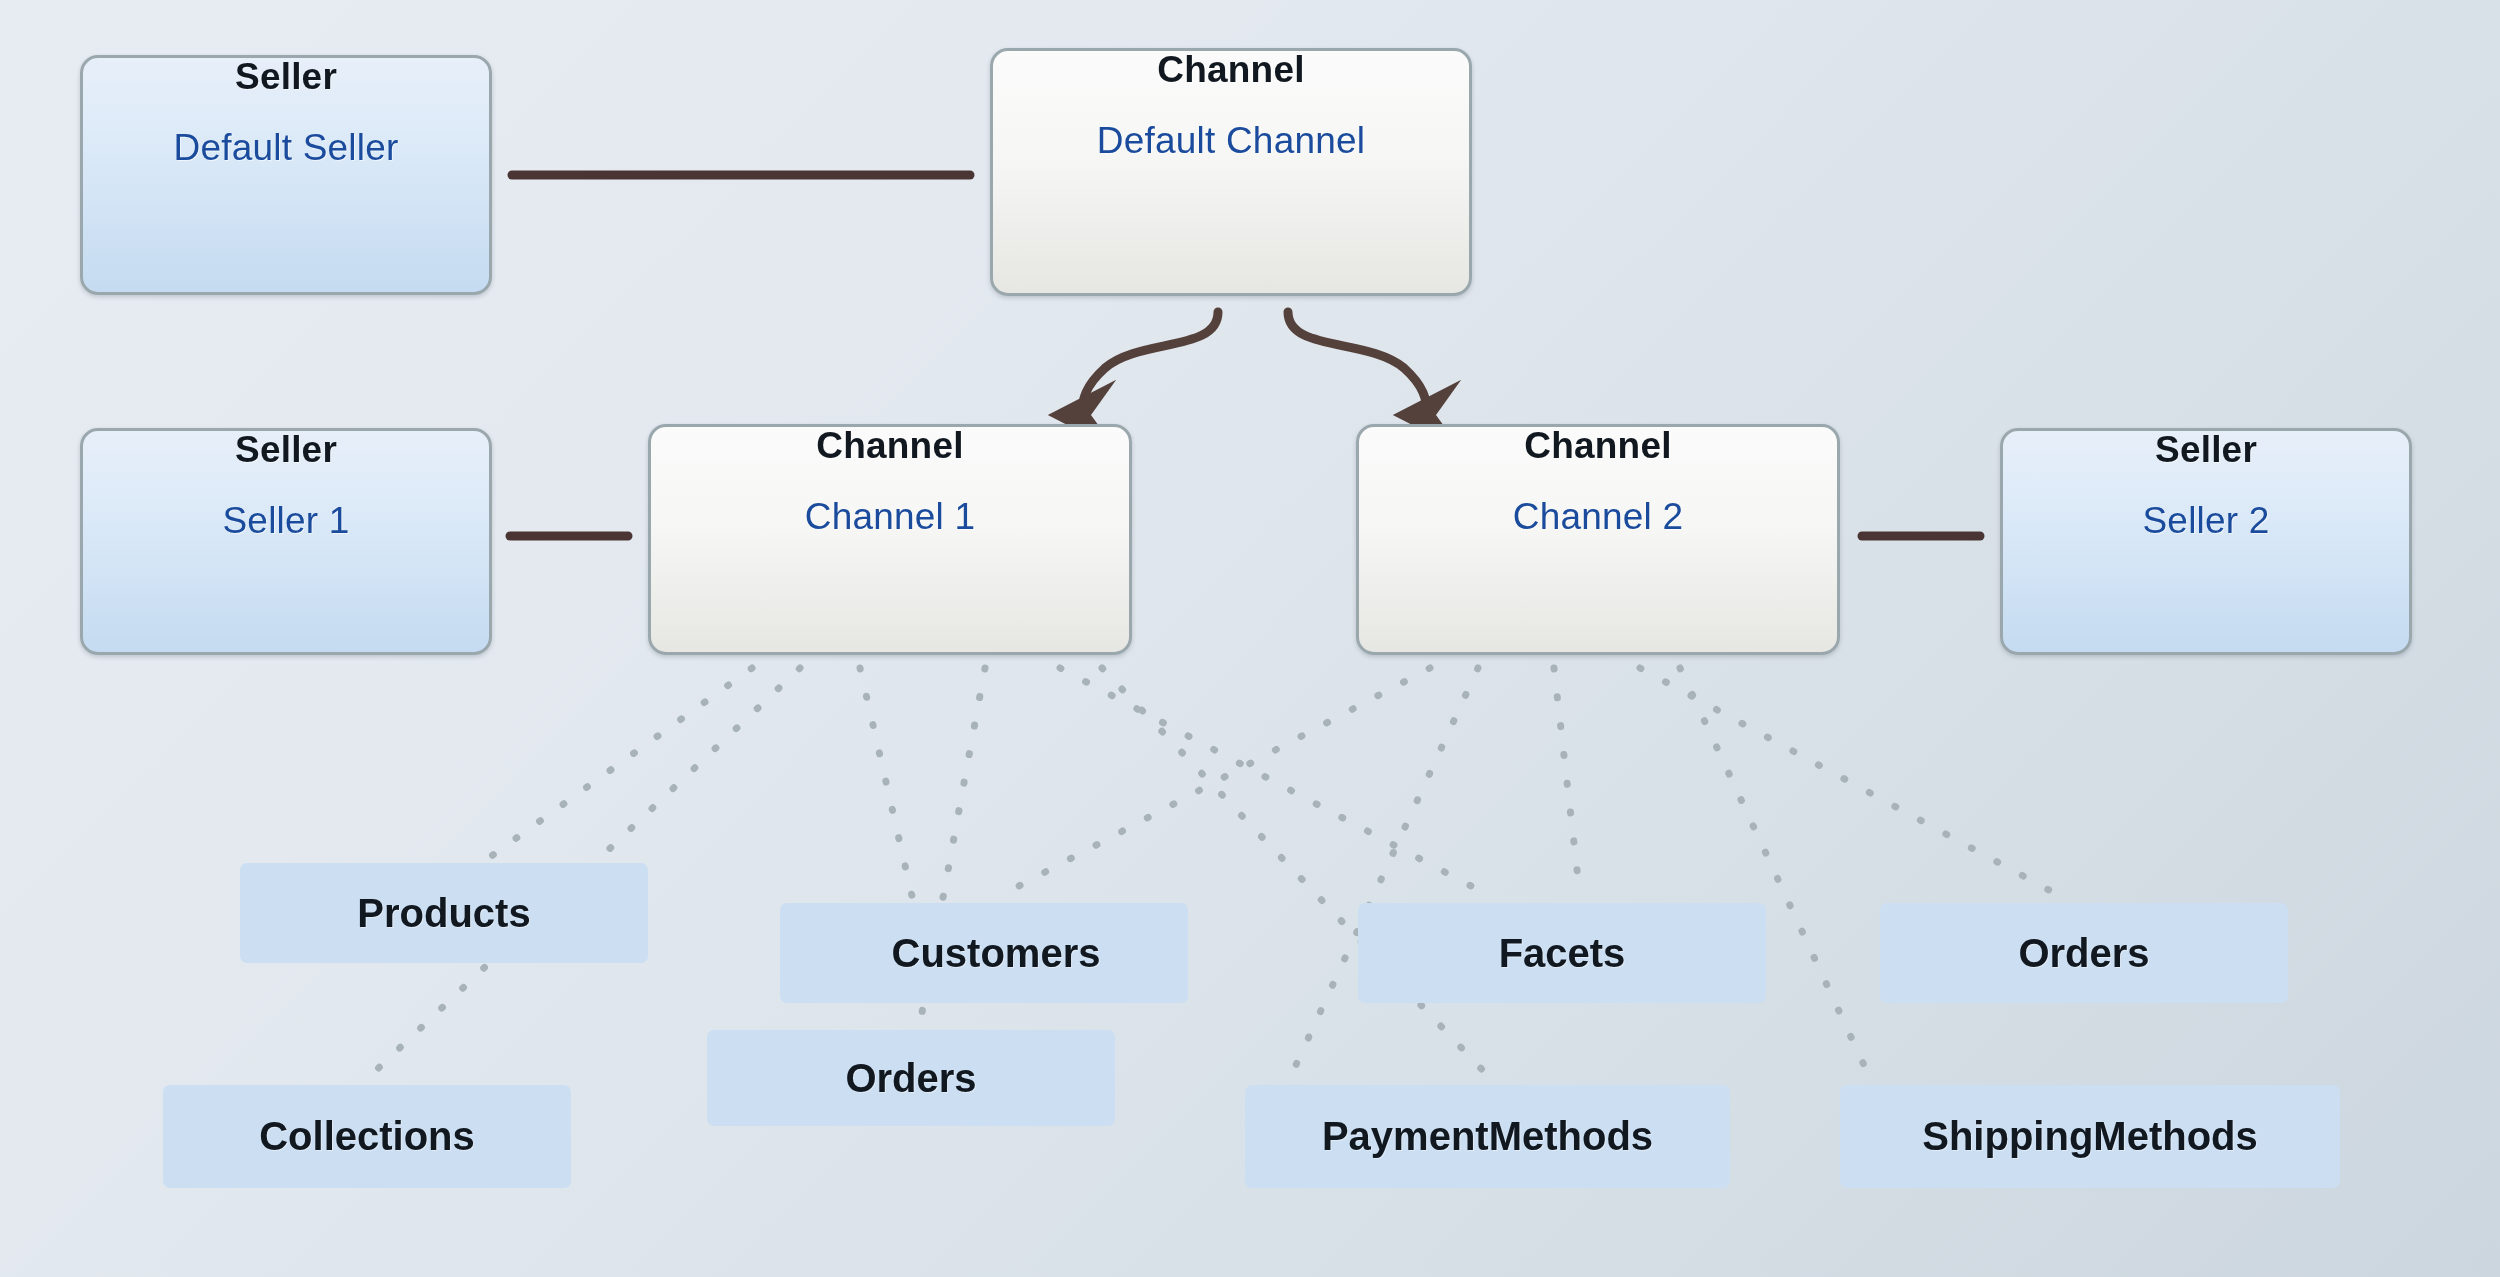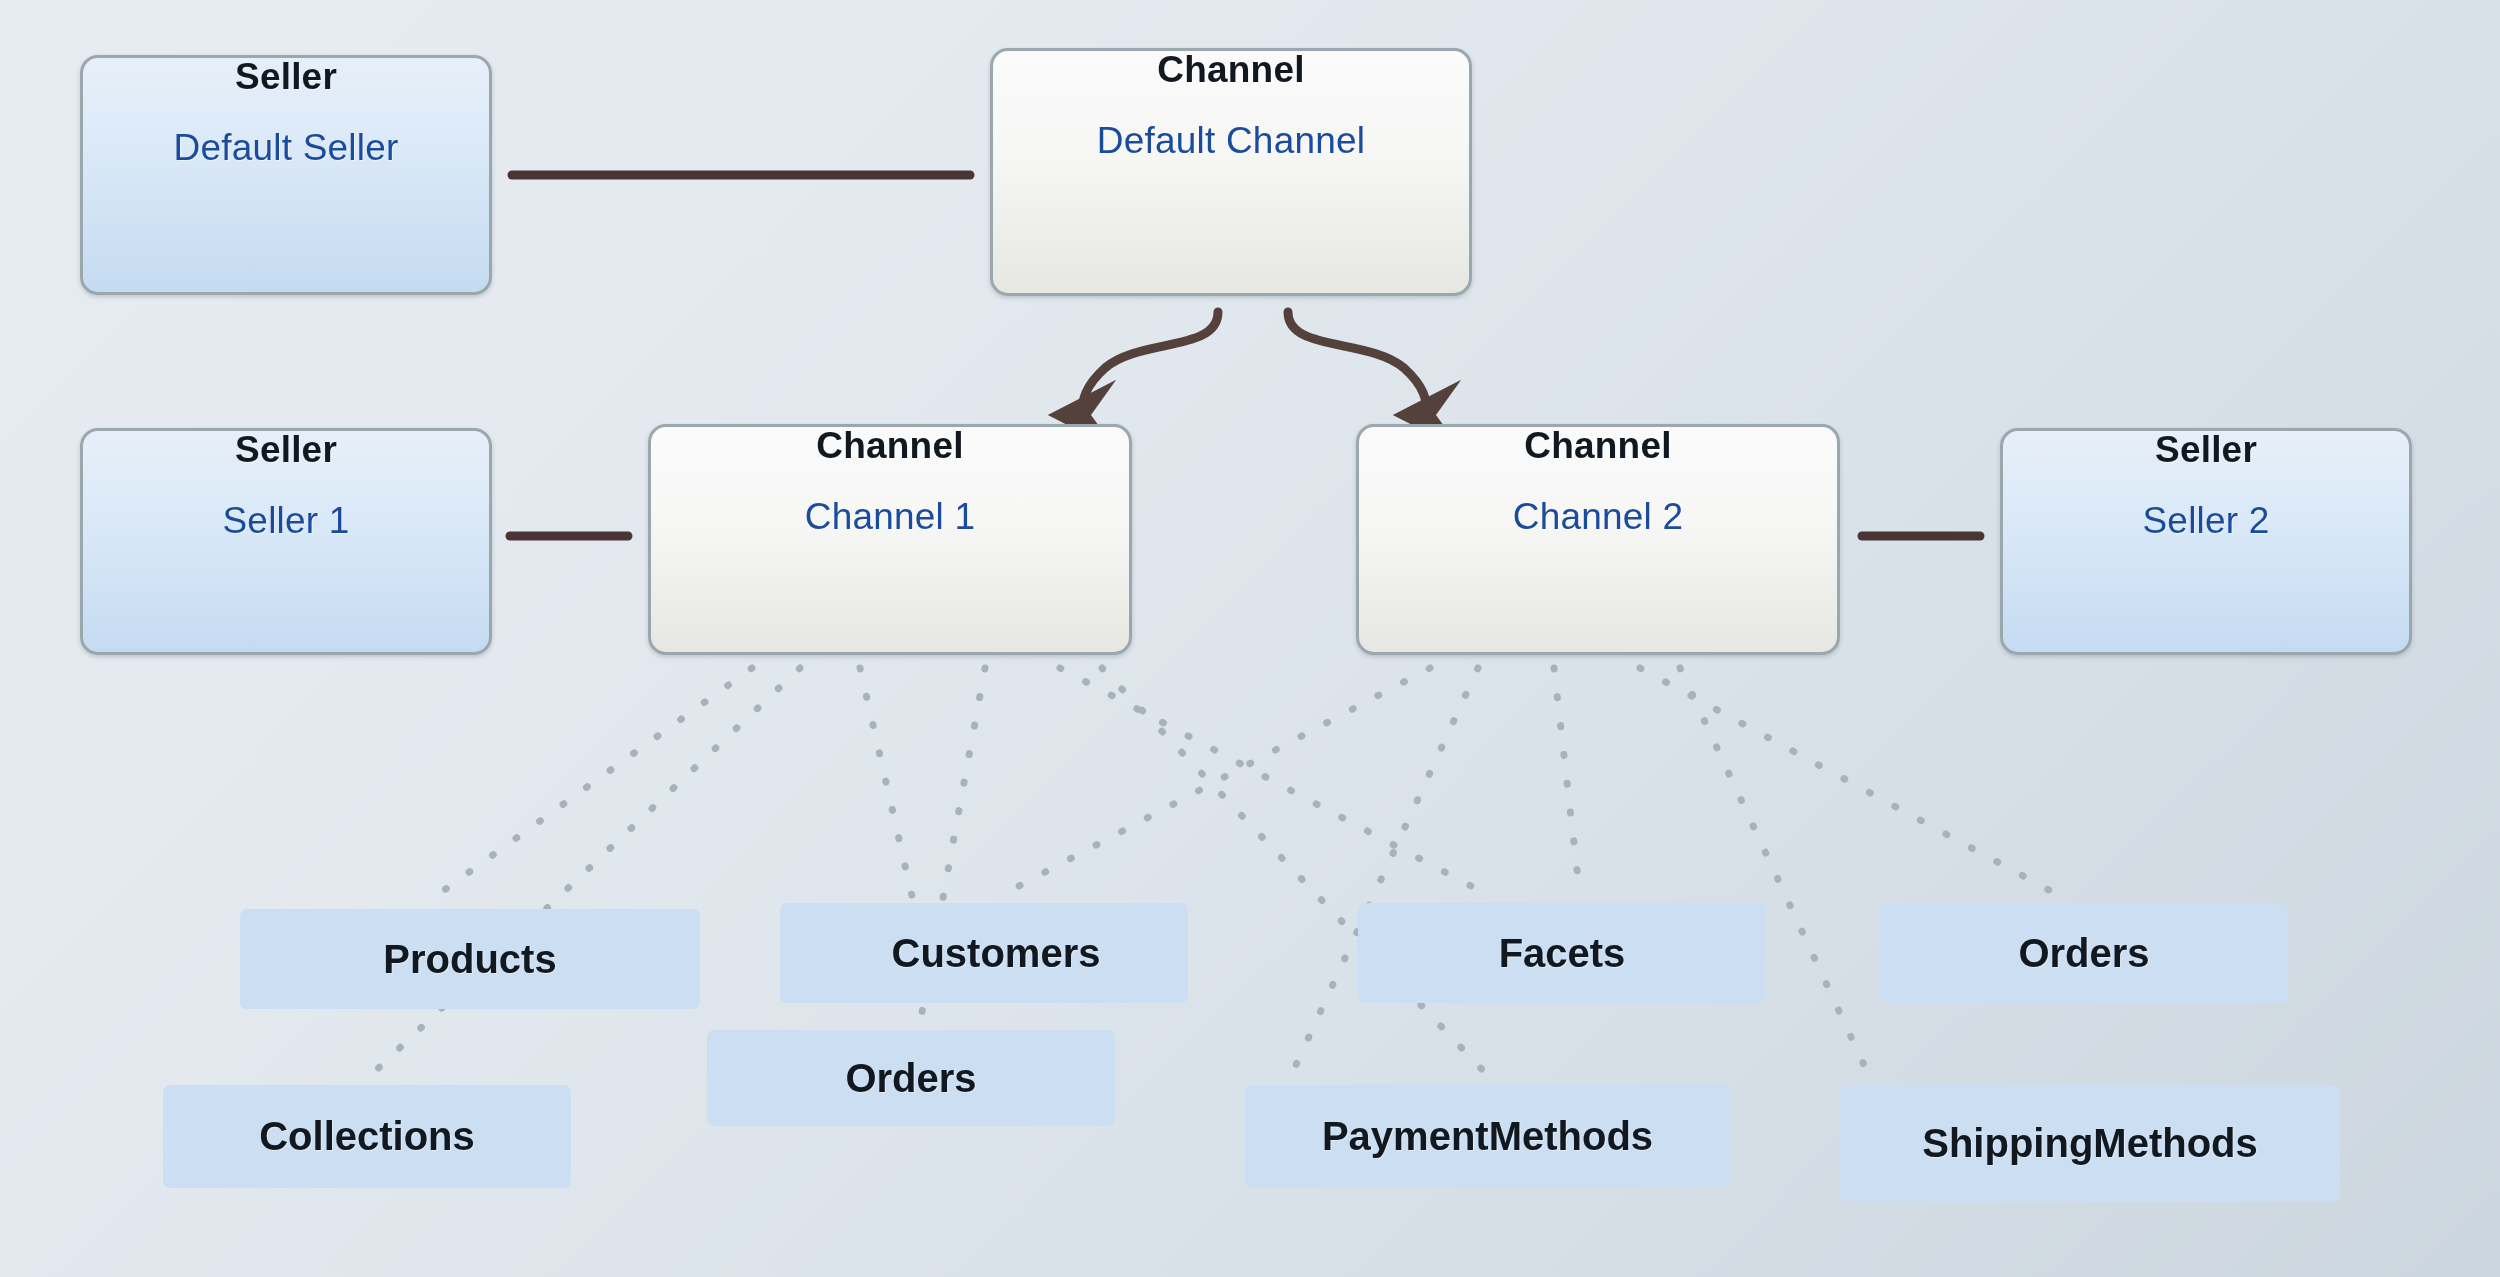--- a/index.html
+++ b/index.html
@@ -139,39 +139,39 @@
         <div class="gap-lg"></div>
         <div class="name">Channel 2</div>
       </div>
       <div class="node seller" style="left: 2000px; top: 428px; width: 412px; height: 227px;">
         <div class="type">Seller</div>
         <div class="gap-lg"></div>
         <div class="name">Seller 2</div>
       </div>
     </div>
   <div id="chips-layer">
-      <div class="chip" style="left: 240px; top: 909px; width: 460px; height: 100px; background: rgb(203, 222, 242); align-items: center;">
+      <div class="chip" style="left: 240px; top: 863px; width: 408px; height: 100px; background: rgb(203, 222, 242); align-items: center;">
         <span>Products</span>
       </div>
       <div class="chip" style="left: 780px; top: 903px; width: 408px; height: 100px; background: rgb(203, 222, 242); padding-left: 24px;">
         <span>Customers</span>
       </div>
       <div class="chip" style="left: 1340px; top: 903px; width: 408px; height: 100px; background: rgb(203, 222, 242); margin-left: 18px;">
         <span>Facets</span>
       </div>
       <div class="chip" style="left: 1880px; top: 903px; width: 408px; height: 100px; background: rgb(203, 222, 242);">
         <span>Orders</span>
       </div>
       <div class="chip" style="left: 163px; top: 1085px; width: 408px; height: 103px; background: rgb(203, 222, 242);">
         <span>Collections</span>
       </div>
       <div class="chip" style="left: 707px; top: 1030px; width: 408px; height: 96px; background: rgb(203, 222, 242);">
         <span>Orders</span>
       </div>
       <div class="chip" style="left: 1245px; top: 1085px; width: 485px; height: 103px; background: rgb(203, 222, 242);">
         <span>PaymentMethods</span>
       </div>
-      <div class="chip" style="left: 1840px; top: 1085px; width: 500px; height: 117px; background: rgb(203, 222, 242);">
+      <div class="chip" style="left: 1840px; top: 1085px; width: 500px; height: 103px; background: rgb(203, 222, 242);">
         <span>ShippingMethods</span>
       </div>
     </div>
 
 </div>
 
 </body></html>

